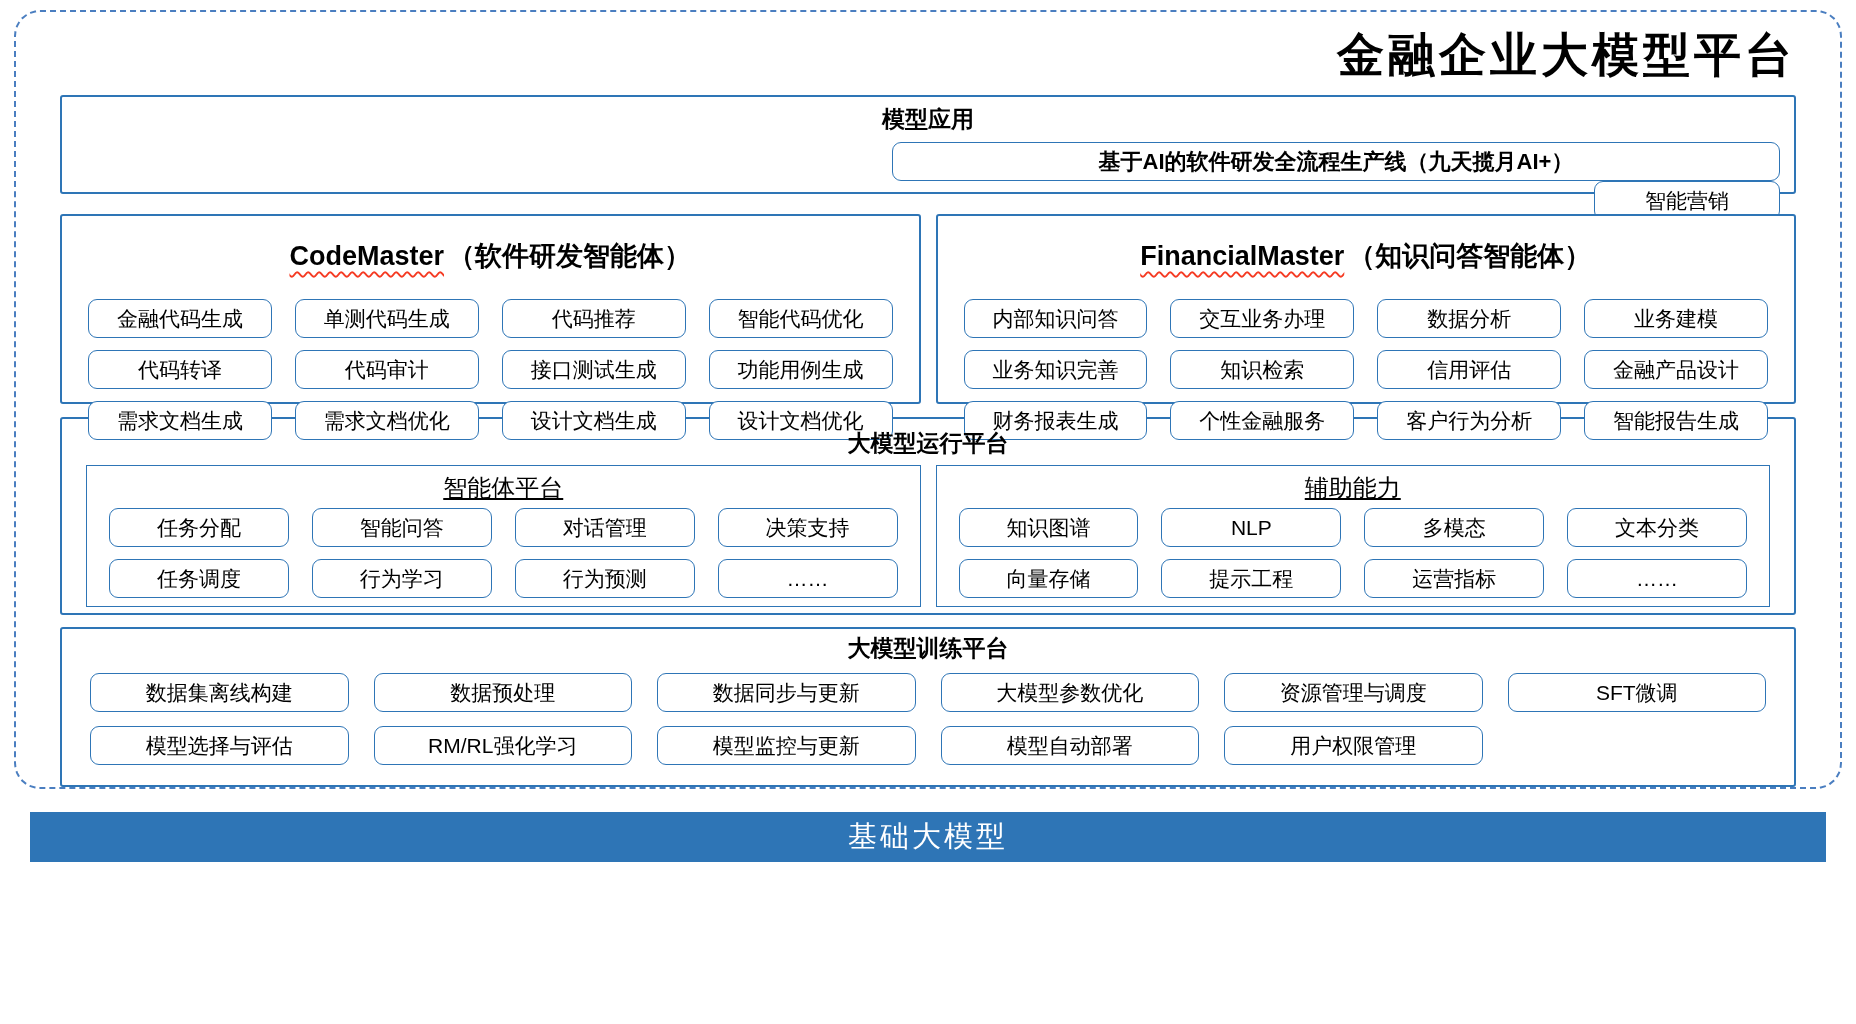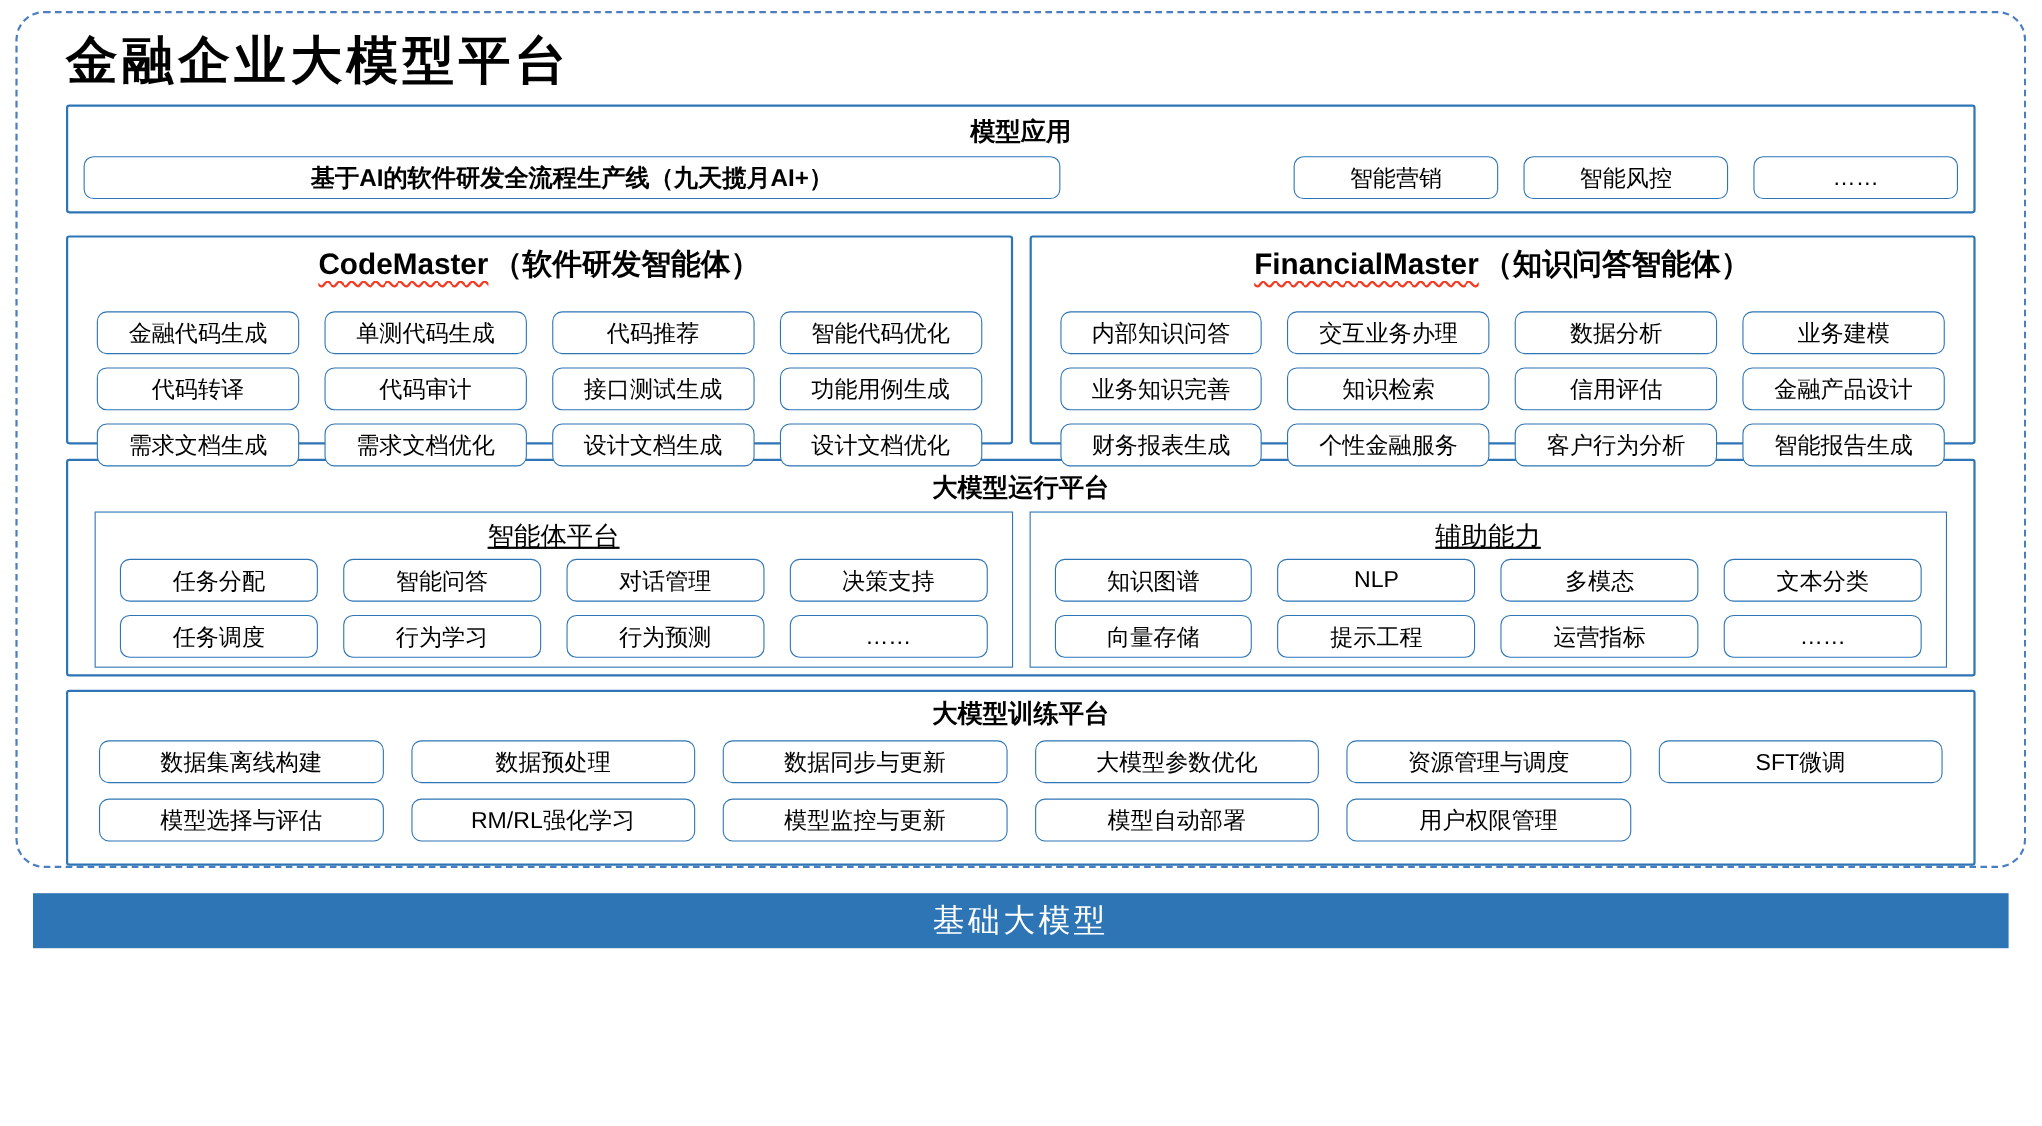--- a/index.html
+++ b/index.html
@@ -7,45 +7,45 @@
   .canvas {
     position:relative; width:1856px; height:1024px; background:#ffffff;
     font-family:"Liberation Sans", sans-serif; color:#000; overflow:hidden;
   }
   
   .frame {
     position:absolute; left:14px; top:10px; width:1828px; height:779px;
     border:2px dashed #4A7EC0; border-radius:26px; padding:0 44px;
   }
   .main-title {
-    margin-top:12px; text-align:left; font-size:47px; font-weight:bold;
+    margin-top:12px; text-align:right; font-size:47px; font-weight:bold;
     letter-spacing:4px; font-family:"Liberation Serif", serif;
   }
   .panel { border:2px solid #2E75B6; border-radius:3px; background:#fff; }
   .panel-title { text-align:center; font-size:23px; font-weight:bold; line-height:30px; }
 
   
   .pill {
     border:1.5px solid #2E75B6; border-radius:9px; height:39px;
     display:flex; align-items:center; justify-content:center;
     font-size:21px; background:#fff; white-space:nowrap; overflow:hidden;
   }
 
   
   .sec-app { margin-top:8px; height:99px; padding-top:7px; }
-  .app-row { display:flex; align-items:flex-end; margin:8px 14px 0; }
+  .app-row { display:flex; align-items:flex-end; margin:8px 14px 0;flex-direction:column; }
   .pill-big { width:888px; font-weight:bold; font-size:22px; }
   .app-spacer { flex:1; min-width:40px; }
   .pill-app { width:186px; }
   .pill-app + .pill-app { margin-left:23px; }
 
   
   .agents-row { display:flex; gap:15px; margin-top:20px; }
   .agent { flex:1; height:190px; padding-top:7px; }
-  .agent-title { text-align:center; font-size:27px; font-weight:bold; line-height:34px; }
+  .agent-title { text-align:center; font-size:27px; font-weight:bold; line-height:34px;margin-top:16px; }
   .agent-title .cn { margin-left:4px; }
   .squiggle {
     text-decoration-line:underline; text-decoration-style:wavy;
     text-decoration-color:#F53A22; text-decoration-thickness:2px;
     text-underline-offset:6px;
   }
   .grid { display:grid; }
   .g4 { grid-template-columns:repeat(4,1fr); column-gap:23px; row-gap:12px; margin:26px 26px 0; }
   .g6 { grid-template-columns:repeat(6,1fr); column-gap:25px; row-gap:14px; margin:10px 28px 0; }
 

